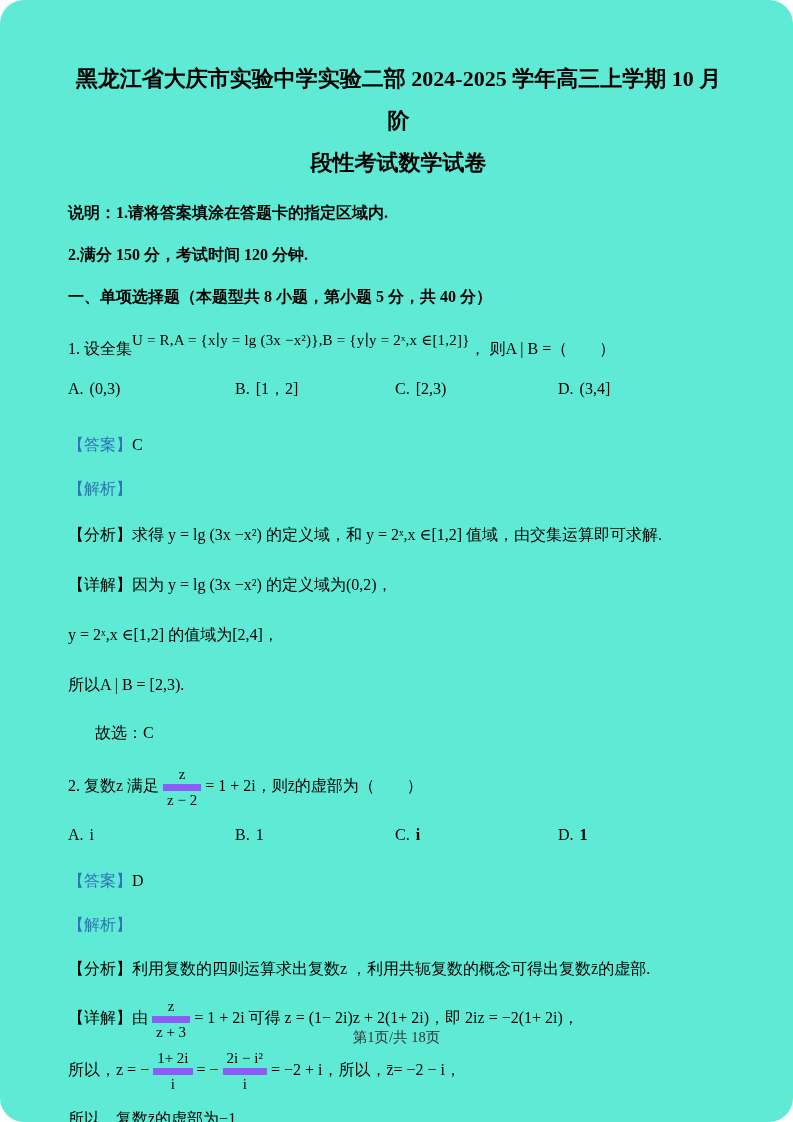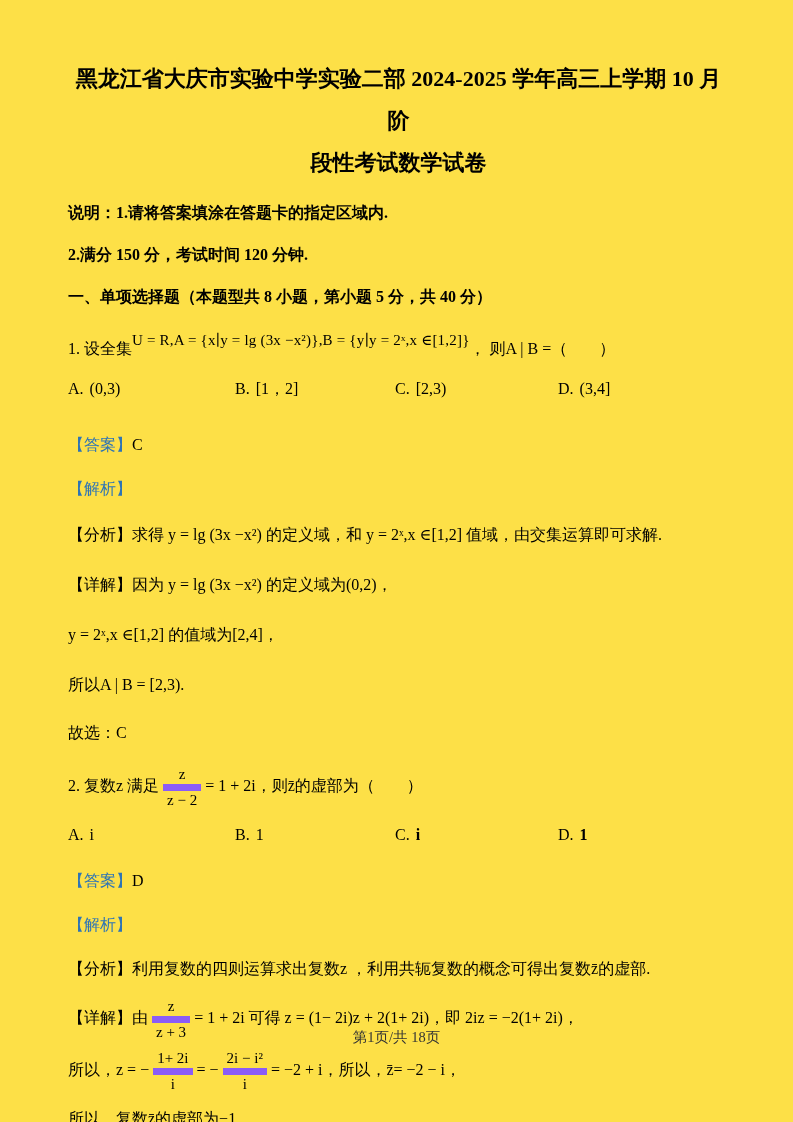--- a/index.html
+++ b/index.html
@@ -1,40 +1,41 @@
 <!DOCTYPE html>
 <html><head>
 <meta charset="utf-8">
 <style>
   html,body{margin:0;padding:0;background:#ffffff;}
   .page{
     position:relative;
     width:793px;height:1122px;
     margin:0 auto;
-    background:#fde047;
+    background:#5eead4;
     color:#000;
     font-family:"Liberation Serif","DejaVu Serif",serif;
     font-size:16px;
     overflow:hidden;
     box-sizing:border-box;
     padding:58px 64px 0 68px;
+    border-radius:24px;
   }
   .title{
     text-align:center;
     font-weight:bold;
     font-size:22px;
     line-height:42px;
     margin:0 0 10px 0;
   }
   p{margin:0;}
   .line{line-height:30px;}
   .bold{font-weight:bold;}
   .blue{color:#2E74B5;}
   .mt8{margin-top:8px;}  .mt12{margin-top:12px;}  .mt14{margin-top:14px;}
-  .mt16{margin-top:16px;} .mt18{margin-top:18px;} .mt20{margin-top:20px;} .mt26{margin-top:26px;}
+  .mt16{margin-top:16px;} .mt18{margin-top:18px;margin-left:27px;} .mt20{margin-top:20px;} .mt26{margin-top:26px;}
   .stem-q1{margin-top:20px;line-height:34px;}
   .raised{position:relative;top:-9px;font-size:15px;letter-spacing:.2px;text-align:right;}
   .optrow{display:flex;align-items:baseline;}
   .opt{white-space:nowrap;}
   .optrow .opt:nth-child(1){width:167px;}
   .optrow .opt:nth-child(2){width:160px;}
   .optrow .opt:nth-child(3){width:163px;}
   .optrow .opt:nth-child(4){flex:1;}
   .opt .val{padding-left:6px;}
   .valbold{font-weight:bold;}

